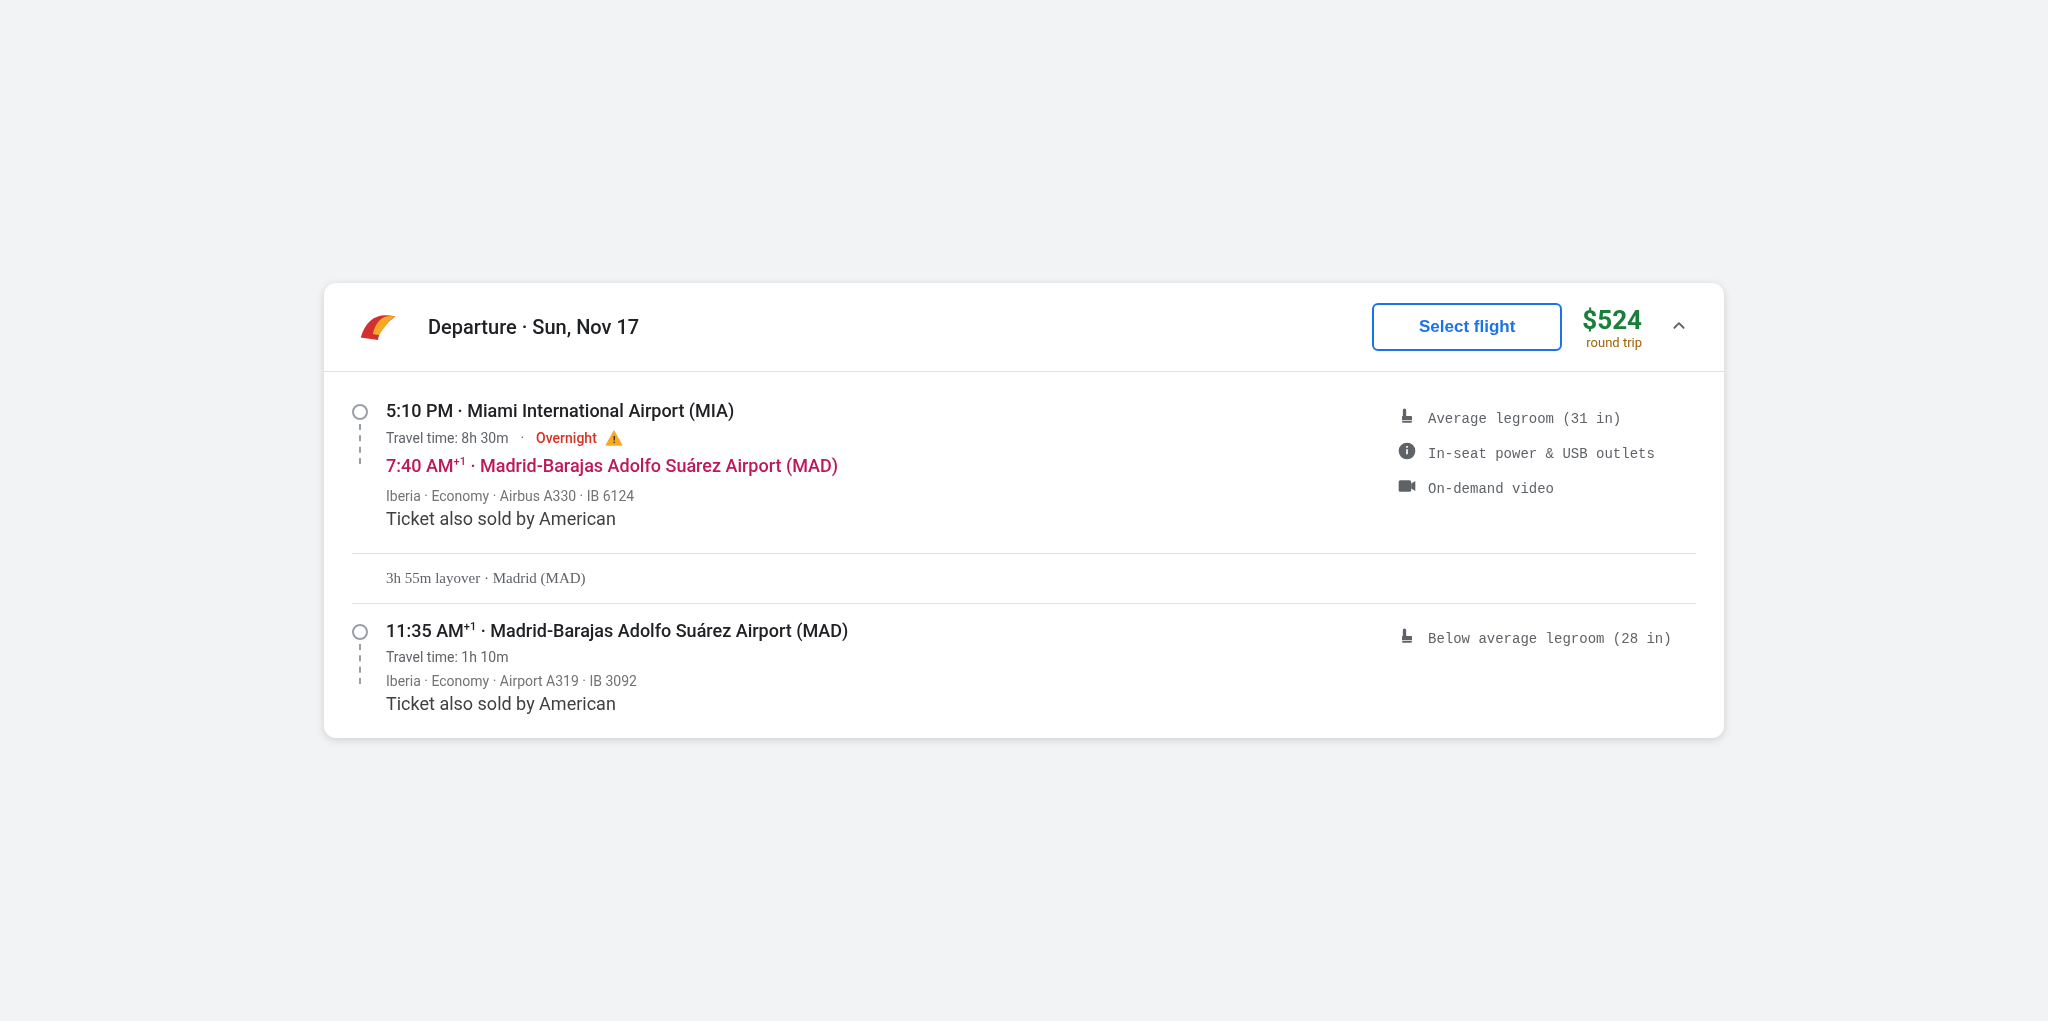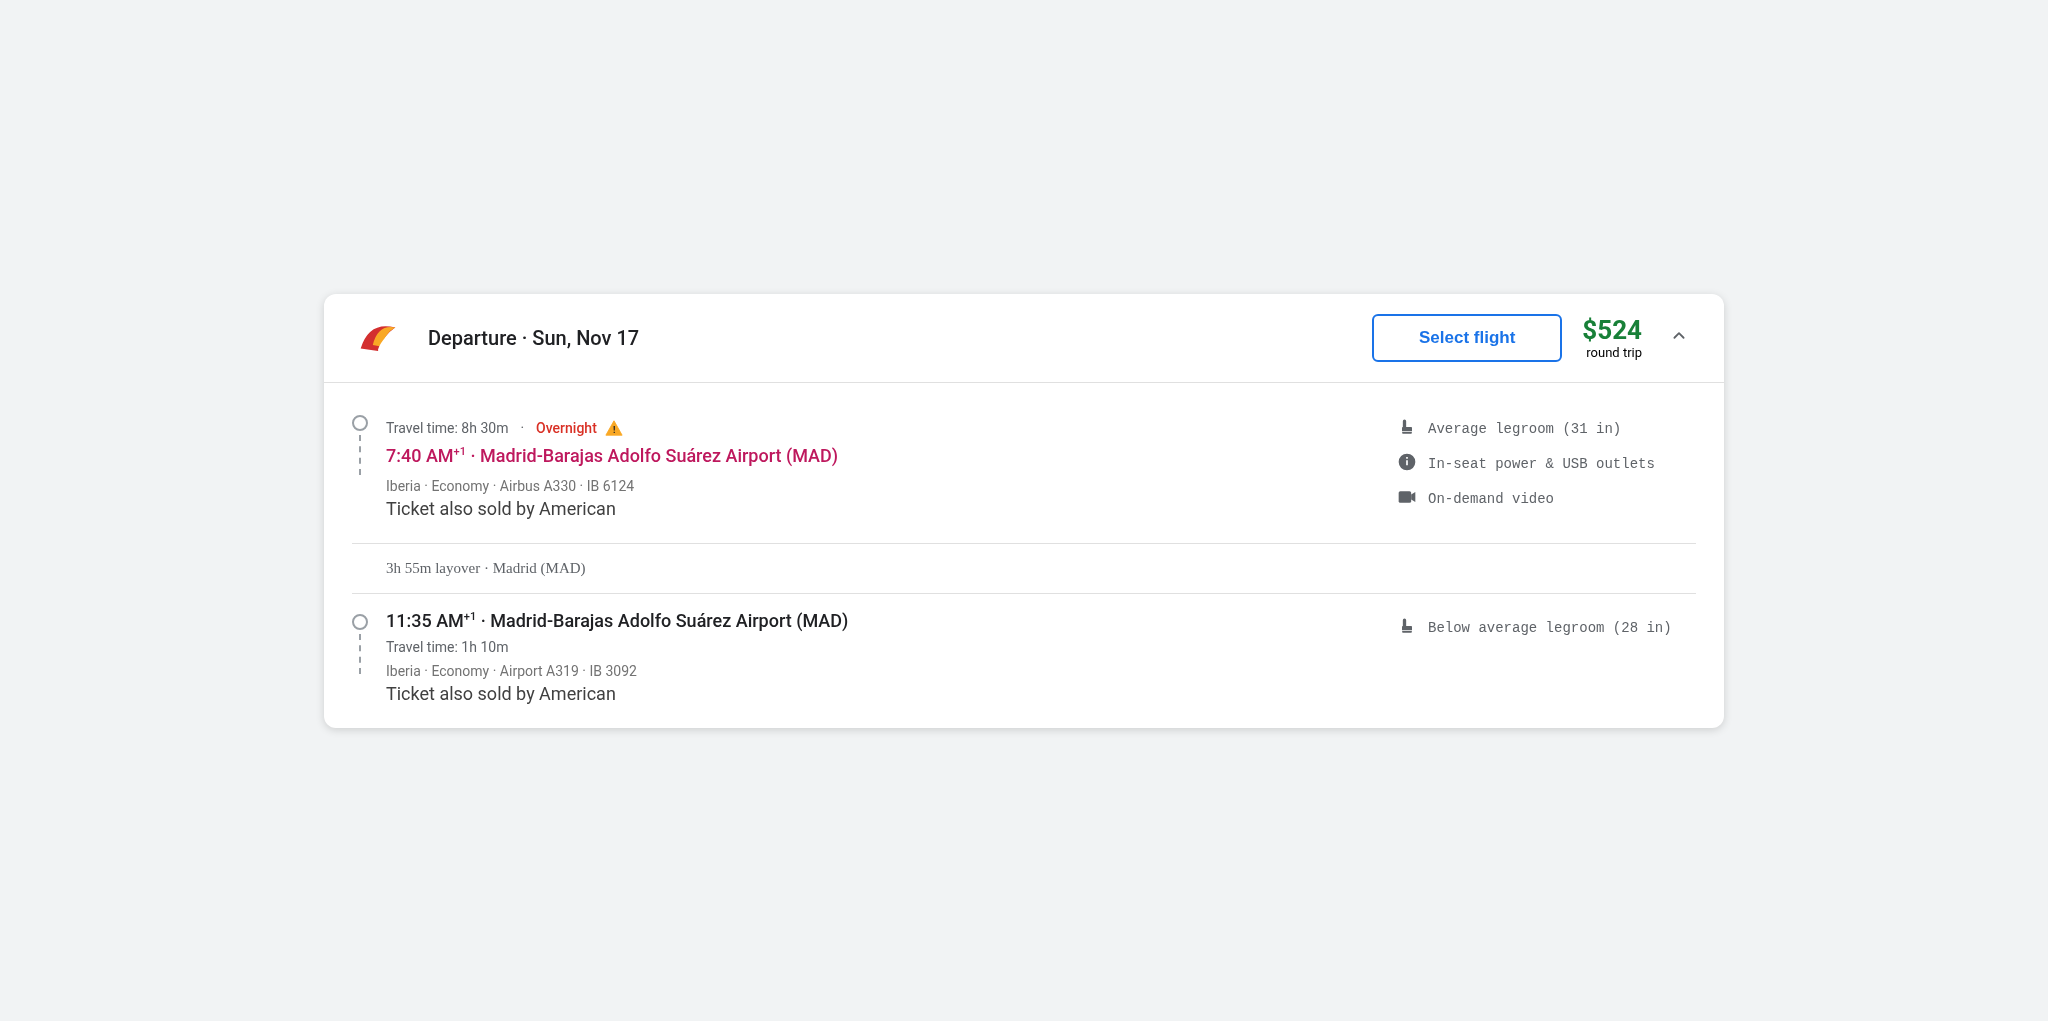--- a/index.html
+++ b/index.html
@@ -60,21 +60,21 @@
     .price-block {
       text-align: right;
     }
     .price-amount {
       font-size: 26px;
       font-weight: 700;
       color: #188038;
     }
     .price-label {
       font-size: 13px;
-      color: #000000;
+      color: #a16207;
       text-align: right;
     }
     .chevron-btn {
       background: none;
       border: none;
       cursor: pointer;
       padding: 6px;
       color: #5f6368;
       font-size: 20px;
     }
@@ -227,20 +227,23 @@
   <div class="card-body">
 
     <div class="segment">
       <div class="segment-left">
         <div class="flight-stop-row">
           <div class="stop-indicator">
             <div class="circle"></div>
             <div class="dashed-line"></div>
           </div>
           <div class="stop-times">
+            <div class="departure-time">
+              <span>5:10 PM</span> · <span>Miami International Airport (MIA)</span>
+            </div>
             <div class="travel-time-row">
               <span>Travel time: 8h 30m</span>
               <span style="margin: 0 4px; color:#5f6368;">·</span>
               <span class="overnight-label">Overnight</span>
 
               <svg class="warning-icon" viewBox="0 0 20 20" xmlns="http://www.w3.org/2000/svg">
                 <path d="M10 2L1 18h18L10 2z" fill="#f9a825" stroke="#f9a825" stroke-linejoin="round"></path>
                 <text x="9" y="16" font-size="10" fill="#202124" font-weight="bold">!</text>
               </svg>
             </div>

